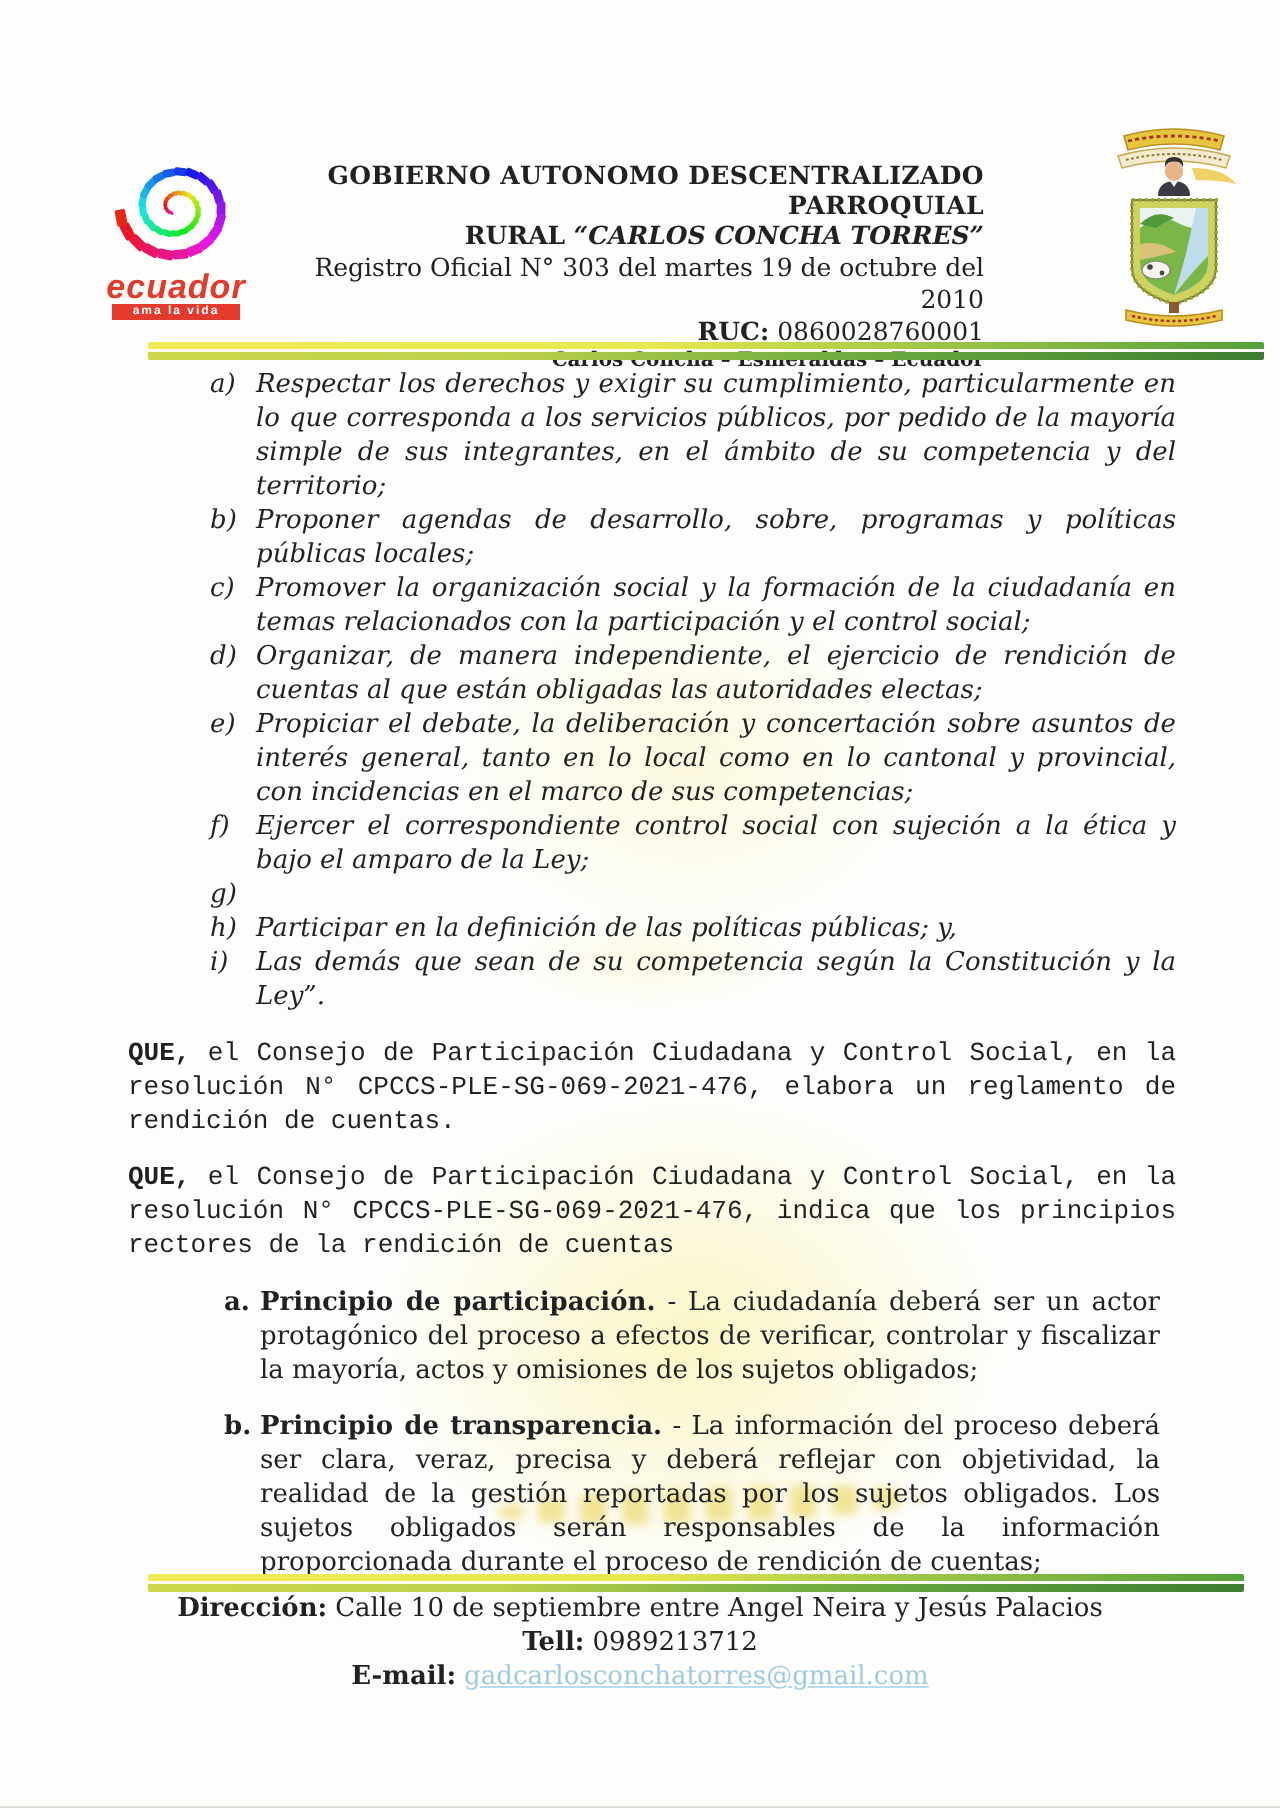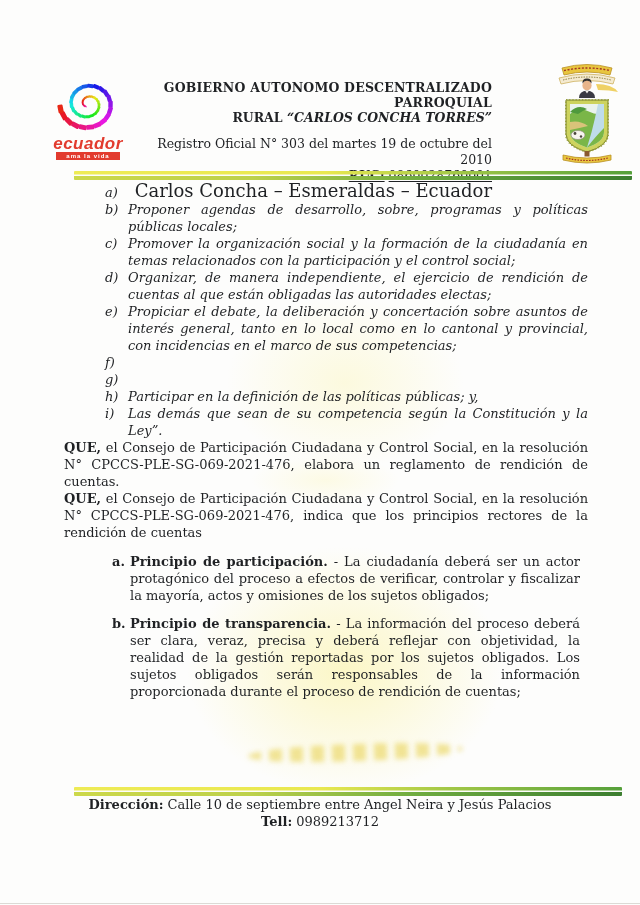--- a/index.html
+++ b/index.html
@@ -12,23 +12,23 @@
   }
   
   .hdr-logo-left { position:absolute; left:36px; top:74px; width:104px; text-align:center; }
   .hdr-logo-left svg { display:block; margin:0 auto; }
   .ecuador-word { font-family:"Liberation Sans",sans-serif; font-weight:bold; color:#e23b2e; font-size:17px; line-height:15px; letter-spacing:.5px;font-style:italic; }
   .ama-bar { margin:1px auto 0; width:64px; background:#e23b2e; color:#fff; font-family:"Liberation Sans",sans-serif; font-size:6px; line-height:8px; font-weight:bold; letter-spacing:1px; }
   .hdr-text { position:absolute; left:128px; top:80px; width:364px; text-align:right; }
   .hdr-line1 { font-weight:bold; font-size:12.5px; line-height:15px; letter-spacing:.2px; }
   .hdr-line2 { font-weight:bold; font-size:12.5px; line-height:15px; }
   .hdr-line2 .it { font-style:italic; }
-  .hdr-line3 { font-size:12.5px; line-height:16px; margin-top:11px; }
+  .hdr-line3 { font-size:12.5px; line-height:16px; margin-top:1px; }
   .hdr-line4, .hdr-line5 { font-size:12.5px; line-height:15px;text-decoration:underline; }
-  .hdr-line6 { font-size:18px; line-height:16px; }
+  .hdr-line6 { font-size:10px; line-height:16px;font-weight:bold; }
   .lbl { font-weight:bold; }
   .val { margin-left:4px; }
   .coat { position:absolute; left:554px; top:62px; width:66px; height:102px; }
   
   .divider {
     position:absolute; height:9px; border-radius:1px;
     background-image:
       linear-gradient(to right,#eeeb55,#e9e850 45%,#a3c847 68%,#55a03a),
       linear-gradient(to right,#ccd84a,#bdd14b 32%,#6fac40 62%,#3c7e30);
     background-size:100% 3.5px, 100% 4px;
@@ -47,21 +47,21 @@
     background:radial-gradient(ellipse at center, rgba(250,240,145,.22), rgba(250,240,145,0) 70%); }
   .wm-arc { left:248px; top:744px; width:215px; height:17px; filter:blur(2.5px);
     background:repeating-linear-gradient(90deg, rgba(233,212,88,.6) 0 13px, rgba(233,212,88,0) 13px 21px);
     border-radius:50% / 60%; transform:rotate(-2deg); }
   .scan-edge { position:absolute; left:0; bottom:1px; width:100%; height:1px; background:#dcdad5; }
   
   .doc-body { position:absolute; left:64px; top:184px; width:524px; font-size:13px; line-height:17px; }
   .q-item { display:flex; font-style:italic; }
   .q-letter { flex:0 0 23px; margin-left:41px; }
   .q-text { flex:1; text-align:justify; }
-  .para { margin-top:0; text-align:justify; }
+  .para { margin-top:11px; text-align:justify;font-family:Liberation Mono, monospace; }
   .para .lead { font-weight:bold; }
   .principles { margin-top:12px; margin-left:48px; margin-right:8px; }
   .p-item { display:flex; margin-bottom:11px; }
   .p-letter { flex:0 0 18px; font-weight:bold; }
   .p-text { flex:1; text-align:justify; }
   .p-text b { font-weight:bold; }
   
   .footer { position:absolute; left:0; top:796px; width:100%; text-align:center; font-size:13px; line-height:17px; }
   .email-link { color:#9fcbe2; text-decoration:underline; text-decoration-color:#b9dcee; cursor:pointer; }
 </style>
@@ -174,39 +174,41 @@
       <path d="M12 96 Q33 101 54 96" stroke="#a33424" stroke-width="1.2" fill="none" stroke-dasharray="1.6 1.3"></path>
     </svg>
   </div>
 
   <div class="divider top"></div>
 
   <div class="doc-body">
 
     <div class="q-item">
         <span class="q-letter">a)</span>
+        <span class="q-text">Respectar los derechos y exigir su cumplimiento, particularmente en lo que corresponda a los servicios públicos, por pedido de la mayoría simple de sus integrantes, en el ámbito de su competencia y del territorio;</span>
       </div>
     <div class="q-item">
         <span class="q-letter">b)</span>
         <span class="q-text">Proponer agendas de desarrollo, sobre, programas y políticas públicas locales;</span>
       </div>
     <div class="q-item">
         <span class="q-letter">c)</span>
         <span class="q-text">Promover la organización social y la formación de la ciudadanía en temas relacionados con la participación y el control social;</span>
       </div>
     <div class="q-item">
         <span class="q-letter">d)</span>
         <span class="q-text">Organizar, de manera independiente, el ejercicio de rendición de cuentas al que están obligadas las autoridades electas;</span>
       </div>
     <div class="q-item">
         <span class="q-letter">e)</span>
         <span class="q-text">Propiciar el debate, la deliberación y concertación sobre asuntos de interés general, tanto en lo local como en lo cantonal y provincial, con incidencias en el marco de sus competencias;</span>
       </div>
     <div class="q-item">
         <span class="q-letter">f)</span>
+        <span class="q-text">Ejercer el correspondiente control social con sujeción a la ética y bajo el amparo de la Ley;</span>
       </div>
     <div class="q-item">
         <span class="q-letter">g)</span>
       </div>
     <div class="q-item">
         <span class="q-letter">h)</span>
         <span class="q-text">Participar en la definición de las políticas públicas; y,</span>
       </div>
     <div class="q-item">
         <span class="q-letter">i)</span>
@@ -227,16 +229,17 @@
         </div>
     </div>
 
   </div>
 
   <div class="divider bottom"></div>
 
   <div class="footer">
     <div><span class="lbl">Dirección:</span><span class="val">Calle 10 de septiembre entre Angel Neira y Jesús Palacios</span></div>
     <div><span class="lbl">Tell:</span><span class="val">0989213712</span></div>
+    <div><span class="lbl">E-mail:</span><a class="email-link val">gadcarlosconchatorres@gmail.com</a></div>
   </div>
 
   <div class="scan-edge"></div>
 </div>
 
 </body></html>

